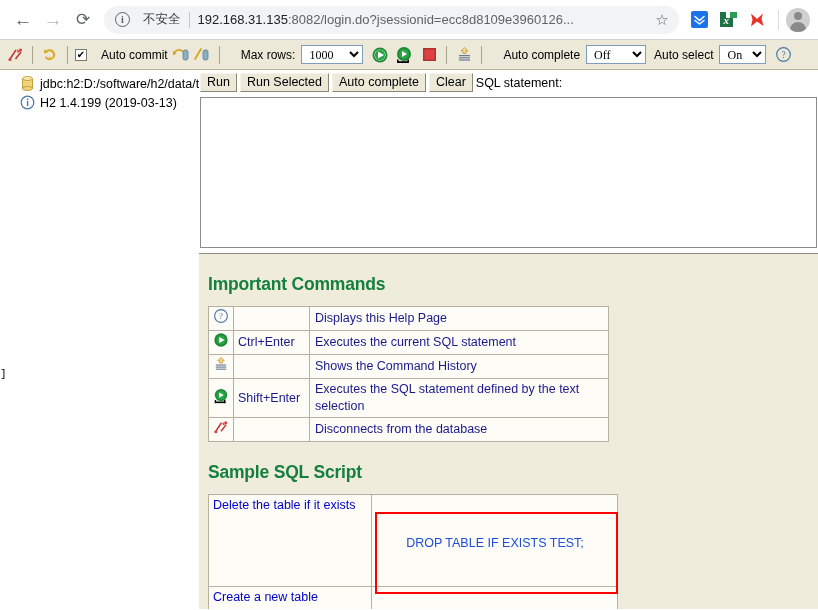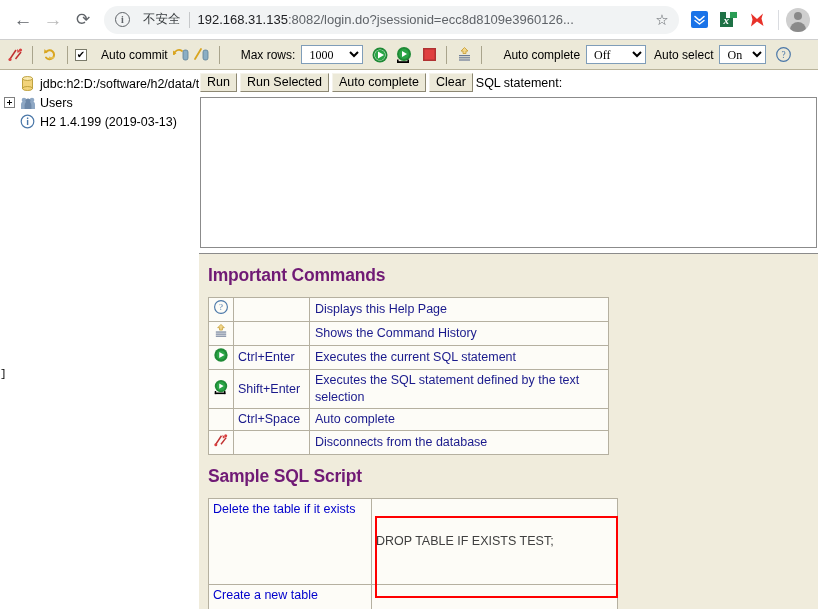--- a/index.html
+++ b/index.html
@@ -281,22 +281,22 @@
     width: 619px;
     height: 356px;
     background: #f0ecdc;
     border-top: 1px solid #8b8b8b;
     overflow: hidden;
     padding: 0 9px;
   }
   .section-title {
     font-size: 17.5px;
     font-weight: bold;
-    color: #701a75;
-    margin: 11px 0 11px 0;
+    color: #15803d;
+    margin: 20px 0 11px 0;
     letter-spacing: -0.2px;
   }
 
   table.h2-table {
     border-collapse: collapse;
     background: #fdfcf7;
     font-size: 12.5px;
     color: #1a1a8c;
   }
   table.h2-table td {
@@ -333,24 +333,25 @@
     padding: 0;
     vertical-align: top;
   }
   #sample-table td.desc-col {
     width: 163px;
     color: #0000cc;
     padding: 2px 4px 3px 4px;
     line-height: 16px;
   }
   #sample-table td.sql-col {
-    color: #404040;
-    padding: 2px 3px 3px 4px;
+    color: #1d4ed8;
+    padding: 8px 3px 3px 4px;
     line-height: 16px;
     white-space: pre;
+    text-align: center;
   }
   #sample-table .link-line { display: block; cursor: pointer; }
   #sample-table .sql-line { display: block; white-space: pre; }
 
   #red-box {
     position: absolute;
     left: 167px;
     top: 18px;
     width: 243px;
     height: 82px;
@@ -512,34 +513,20 @@
         <svg width="11" height="15" viewBox="0 0 11 15">
           <rect x="0.5" y="2.5" width="10" height="10" fill="#f2d37a" stroke="#b99b33" stroke-width="0.9"></rect>
           <ellipse cx="5.5" cy="2.5" rx="5" ry="2" fill="#fae9b0" stroke="#b99b33" stroke-width="0.9"></ellipse>
           <ellipse cx="5.5" cy="12.5" rx="5" ry="2" fill="#f2d37a" stroke="#b99b33" stroke-width="0.9"></ellipse>
         </svg>
       </span>
       <span class="tree-label">jdbc:h2:D:/software/h2/data/test</span>
     </div>
 
 
-    <div class="tree-row">
-      <span class="expander"></span>
-      <span class="tree-icon">
-        <svg width="16" height="14" viewBox="0 0 16 14">
-          <circle cx="4" cy="4" r="2.3" fill="#8fa8c4"></circle>
-          <path d="M1 13 L1 8.5 a3 3 0 0 1 6 0 L7 13 Z" fill="#8fa8c4"></path>
-          <circle cx="12" cy="4" r="2.3" fill="#8fa8c4"></circle>
-          <path d="M9 13 L9 8.5 a3 3 0 0 1 6 0 L15 13 Z" fill="#8fa8c4"></path>
-          <circle cx="8" cy="5" r="2.6" fill="#6d88a8"></circle>
-          <path d="M4.6 13 L4.6 9.5 a3.4 3.4 0 0 1 6.8 0 L11.4 13 Z" fill="#6d88a8"></path>
-        </svg>
-      </span>
-      <span class="tree-label">Users</span>
-    </div>
 
     <div class="tree-row">
       <span class="expander-spacer"></span>
       <span class="tree-icon">
         <svg width="15" height="15" viewBox="0 0 15 15">
           <circle cx="7.5" cy="7.5" r="6.3" fill="none" stroke="#4a77a8" stroke-width="1.2"></circle>
           <rect x="6.9" y="6" width="1.4" height="5" fill="#4a77a8"></rect>
           <rect x="6.9" y="3.5" width="1.4" height="1.6" fill="#4a77a8"></rect>
         </svg>
       </span>
@@ -569,62 +556,57 @@
         <tbody>
           <tr>
             <td class="c-icon">
               <svg width="16" height="16" viewBox="0 0 17 17">
                   <circle cx="8.5" cy="8.5" r="6.8" fill="none" stroke="#4a77a8" stroke-width="1.2"></circle>
                   <text x="8.5" y="12" font-family="Liberation Serif, serif" font-size="9.5" fill="#4a77a8" text-anchor="middle">?</text>
                 </svg>
             </td>
             <td class="c-key"></td>
             <td class="c-desc">Displays this Help Page</td>
+          </tr>
+          <tr>
+            <td class="c-icon">
+              <svg width="16" height="16" viewBox="0 0 18 18">
+                  <circle cx="9" cy="9" r="7.5" fill="#1f8a36"></circle>
+                  <circle cx="9" cy="9" r="5.2" fill="#2aa546"></circle>
+                  <path d="M7 5.5 L13 9 L7 12.5 Z" fill="#ffffff"></path>
+                </svg>
+            </td>
+            <td class="c-key">Ctrl+Enter</td>
+            <td class="c-desc">Executes the current SQL statement</td>
           </tr>
           <tr>
             <td class="c-icon">
               <svg width="16" height="16" viewBox="0 0 17 17">
                   <path d="M8.5 1.5 L12 5 L10 5 L10 7.5 L7 7.5 L7 5 L5 5 Z" fill="#f2d68a" stroke="#c9a23c" stroke-width="0.9" stroke-linejoin="round"></path>
                   <rect x="3" y="9" width="11" height="1.2" fill="#6a7a96"></rect>
                   <rect x="3" y="11.2" width="11" height="1.2" fill="#6a7a96"></rect>
                   <rect x="3" y="13.4" width="11" height="1.2" fill="#6a7a96"></rect>
                 </svg>
             </td>
             <td class="c-key"></td>
             <td class="c-desc">Shows the Command History</td>
           </tr>
           <tr>
             <td class="c-icon">
               <svg width="16" height="16" viewBox="0 0 18 18">
-                  <circle cx="9" cy="9" r="7.5" fill="#1f8a36"></circle>
-                  <circle cx="9" cy="9" r="5.2" fill="#2aa546"></circle>
-                  <path d="M7 5.5 L13 9 L7 12.5 Z" fill="#ffffff"></path>
-                </svg>
-            </td>
-            <td class="c-key">Ctrl+Enter</td>
-            <td class="c-desc">Executes the current SQL statement</td>
-          </tr>
-          <tr>
-            <td class="c-icon">
-              <svg width="16" height="16" viewBox="0 0 18 18">
                   <circle cx="9" cy="8" r="7" fill="#1f8a36"></circle>
                   <circle cx="9" cy="8" r="5" fill="#2aa546"></circle>
                   <path d="M7 5 L12 8 L7 11 Z" fill="#ffffff"></path>
                   <rect x="2" y="15.2" width="12" height="1.8" fill="#000"></rect>
                   <rect x="2" y="13.5" width="1.6" height="3.5" fill="#000"></rect>
                   <rect x="12.4" y="13.5" width="1.6" height="3.5" fill="#000"></rect>
                 </svg>
             </td>
             <td class="c-key">Shift+Enter</td>
             <td class="c-desc">Executes the SQL statement defined by the text selection</td>
-          </tr>
-          <tr>
-            <td class="c-icon"></td>
-            <td class="c-key">Ctrl+Space</td>
-            <td class="c-desc">Auto complete</td>
           </tr>
           <tr>
             <td class="c-icon">
               <svg width="16" height="16" viewBox="0 0 17 17">
                   <path d="M3 13 L9 4" stroke="#c03030" stroke-width="1.5" fill="none"></path>
                   <path d="M8.5 13 L14 6" stroke="#c03030" stroke-width="1.5" fill="none"></path>
                   <circle cx="3" cy="13.5" r="1.6" fill="#d94040"></circle>
                   <circle cx="13.5" cy="4" r="1.6" fill="#d94040"></circle>
                   <path d="M10 3 L13 5.5 L10.5 7 Z" fill="#d94040"></path>
                 </svg>

